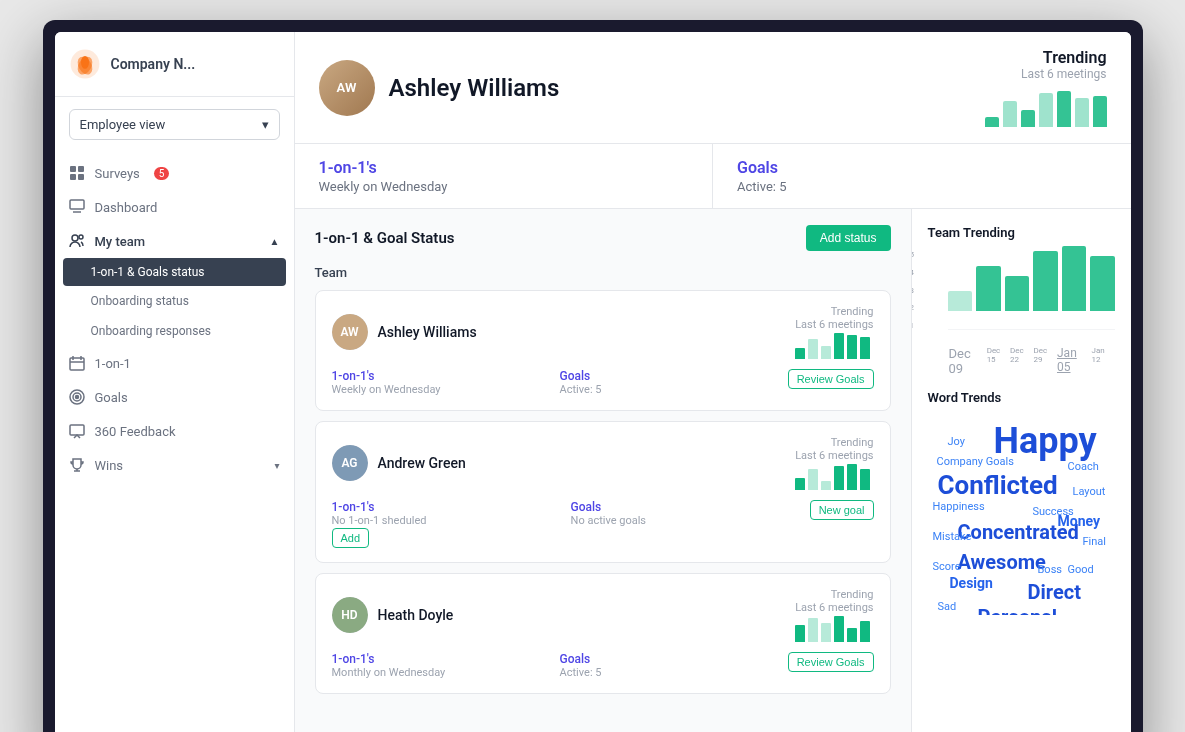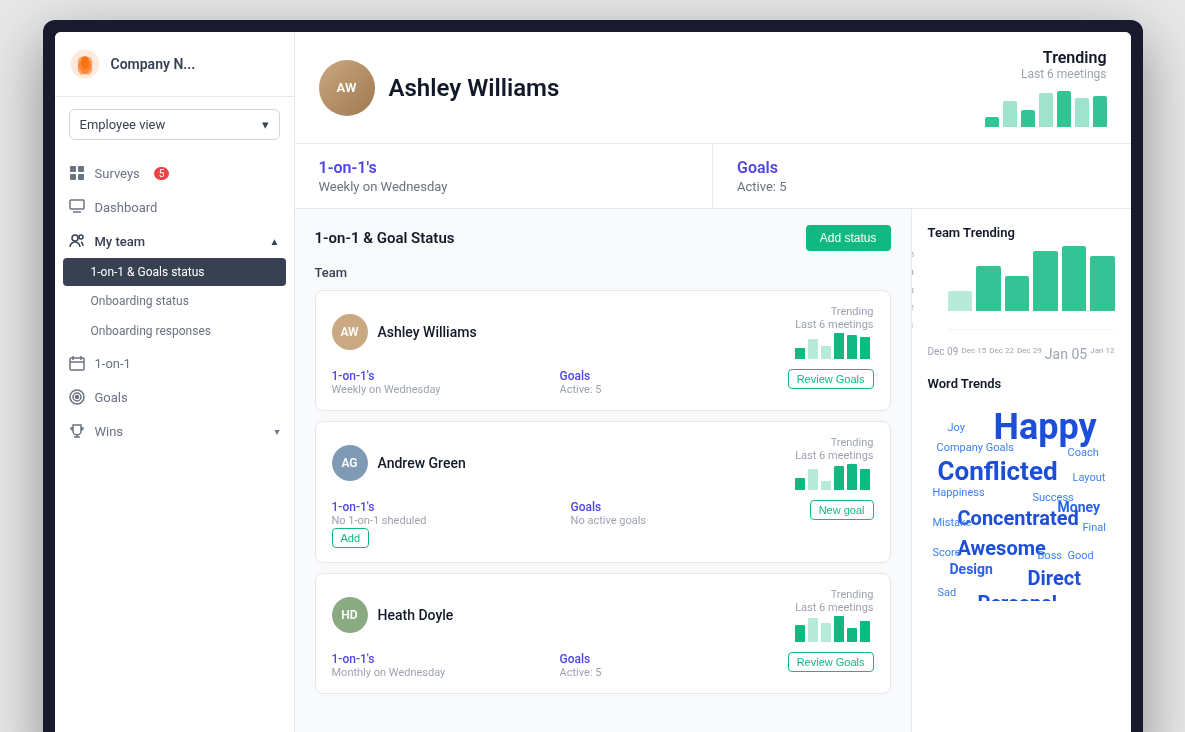--- a/index.html
+++ b/index.html
@@ -610,20 +610,27 @@
 
           <div class="nav-item">
             <svg class="nav-icon" viewBox="0 0 16 16" fill="none" stroke="#6b7280" stroke-width="1.5">
               <circle cx="8" cy="8" r="7"></circle>
                 <circle cx="8" cy="8" r="4"></circle>
                 <circle cx="8" cy="8" r="1.5" fill="#6b7280"></circle>
             </svg>
             <span>Goals</span>
           </div>
 
+          <div class="nav-item">
+            <svg class="nav-icon" viewBox="0 0 16 16" fill="none" stroke="#6b7280" stroke-width="1.5">
+              <rect x="1" y="2" width="14" height="10" rx="1"></rect>
+              <path d="M5 15l3-3 3 3"></path>
+            </svg>
+            <span>360 Feedback</span>
+          </div>
 
           <div class="nav-item">
             <svg class="nav-icon" viewBox="0 0 16 16" fill="none" stroke="#6b7280" stroke-width="1.5">
               <path d="M4 2h8v6a4 4 0 01-8 0V2z"></path>
               <path d="M4 5H2a2 2 0 002 2M12 5h2a2 2 0 01-2 2"></path>
               <line x1="8" y1="12" x2="8" y2="14"></line>
               <line x1="5" y1="14" x2="11" y2="14"></line>
             </svg>
             <span>Wins</span>
             <span class="chevron">▾</span>
@@ -791,25 +798,25 @@
               <div class="team-trending-chart" id="team-chart">
                   <div class="chart-bar muted" style="height: 20px;"></div>
                   <div class="chart-bar" style="height: 45px;"></div>
                   <div class="chart-bar" style="height: 35px;"></div>
                   <div class="chart-bar" style="height: 60px;"></div>
                   <div class="chart-bar" style="height: 65px;"></div>
                   <div class="chart-bar" style="height: 55px;"></div>
                 </div>
             </div>
             <div class="chart-labels" id="chart-labels">
-                <span style="font-size: 10px; color: rgb(156, 163, 175);">Dec 09</span>
+                <span style="font-size: 13px; color: rgb(156, 163, 175); margin-left: 21px;">Dec 09</span>
                 <span style="font-size: 8px; color: rgb(156, 163, 175);">Dec 15</span>
                 <span style="font-size: 8px; color: rgb(156, 163, 175);">Dec 22</span>
                 <span style="font-size: 8px; color: rgb(156, 163, 175);">Dec 29</span>
-                <span style="font-size: 14px; color: rgb(156, 163, 175);">Jan 05</span>
+                <span style="font-size: 12px; color: rgb(156, 163, 175); text-decoration: underline;">Jan 05</span>
                 <span style="font-size: 8px; color: rgb(156, 163, 175);">Jan 12</span>
               </div>
 
             <div style="margin-top:14px;">
               <div class="word-trends-title">Word Trends</div>
               <div class="word-cloud" id="word-cloud">
                   <span class="word-item xxlarge" style="left: 66px; top: 5px;">Happy</span>
                   <span class="word-item xlarge" style="left: 10px; top: 55px;">Conflicted</span>
                   <span class="word-item large" style="left: 30px; top: 105px;">Concentrated</span>
                   <span class="word-item large" style="left: 30px; top: 135px;">Awesome</span>

